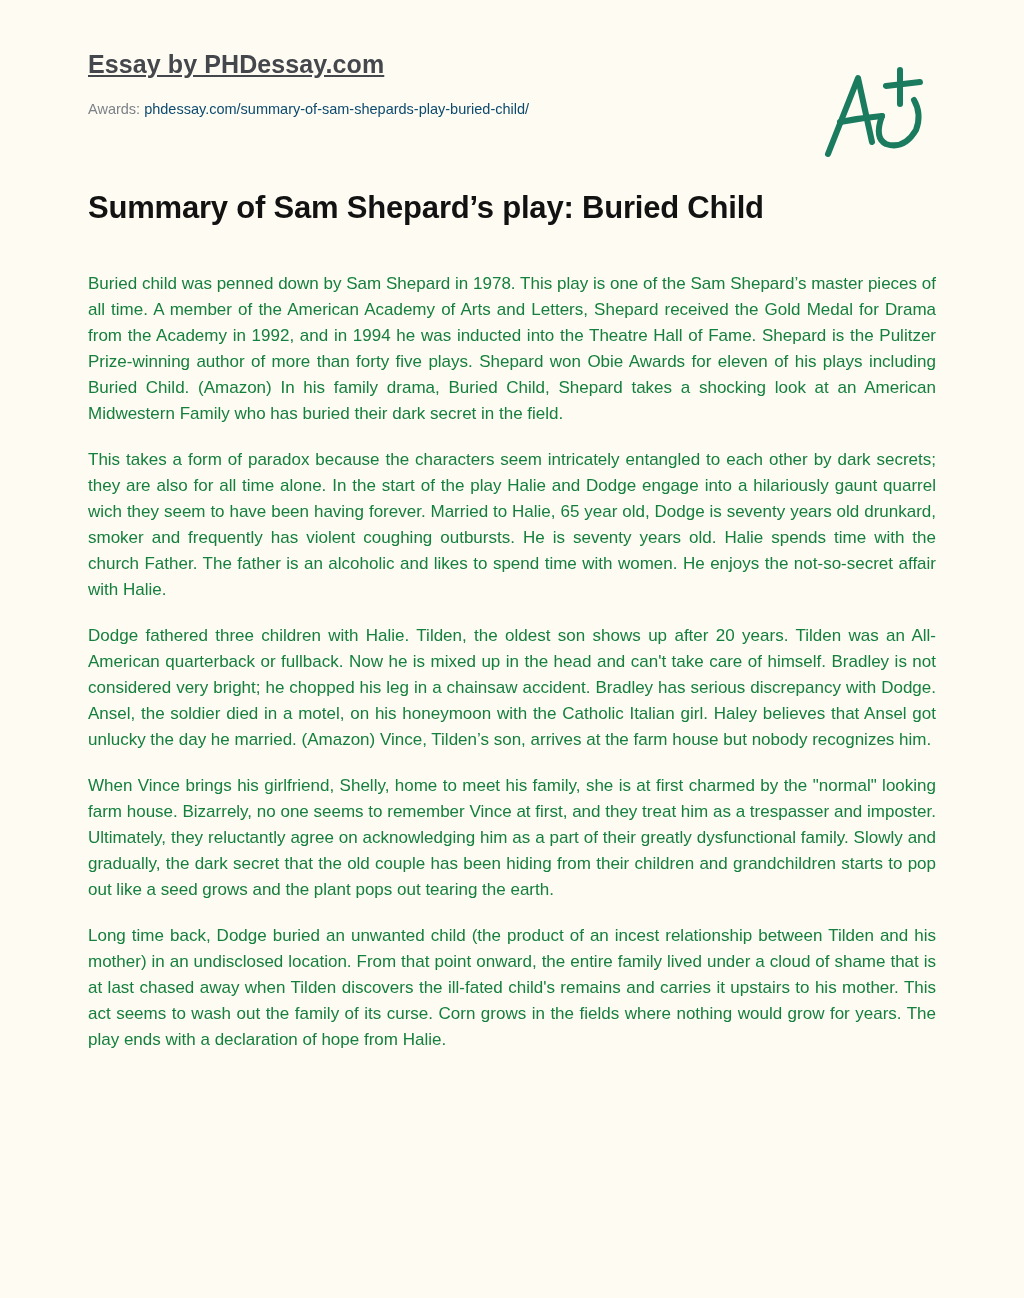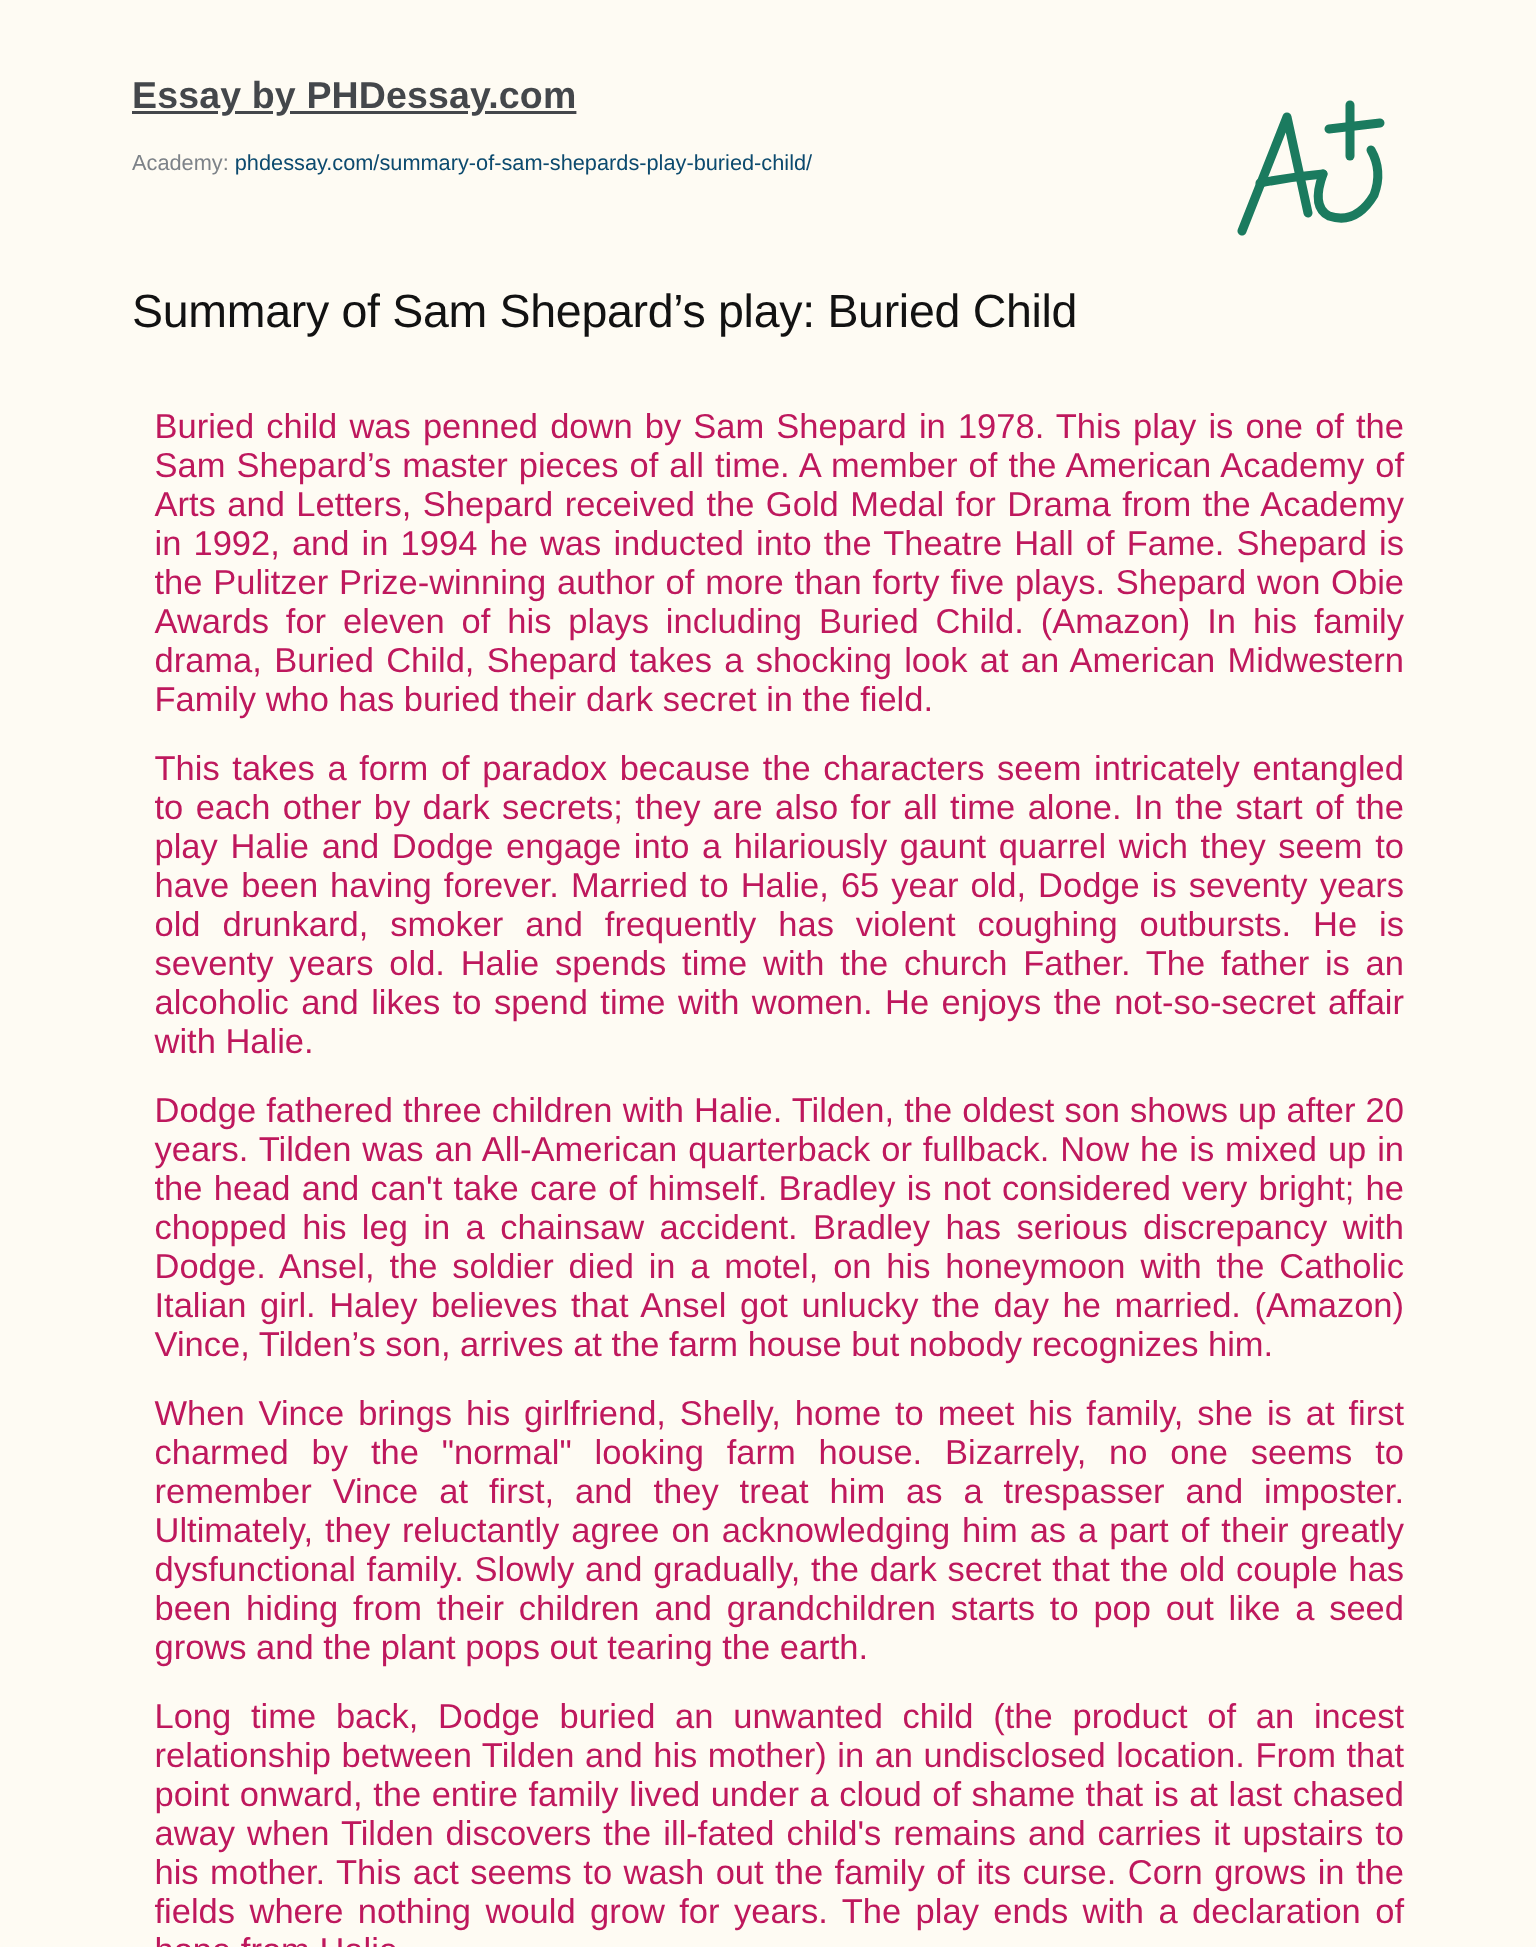--- a/index.html
+++ b/index.html
@@ -42,45 +42,45 @@
       top: 64px;
       width: 112px;
       height: 100px;
     }
     .title {
       position: absolute;
       left: 88px;
       top: 190px;
       margin: 0;
       font-size: 31px;
-      font-weight: normal;
+      font-weight: bold;
       color: #121212;
       letter-spacing: -0.2px;
     }
     .content {
       position: absolute;
       left: 88px;
       top: 271px;
       width: 848px;
     }
     .content p {
-      margin: 0 0 20px 15px;
-      font-size: 23px;
+      margin: 0 0 20px 0;
+      font-size: 17px;
       line-height: 26px;
       text-align: justify;
-      color: #be185d;
+      color: #15803d;
     }
   </style>
 </head>
 <body>
 
 <div class="brand">Essay by PHDessay.com</div>
 
 <div class="source">
-  <span>Academy: </span><a>phdessay.com/summary-of-sam-shepards-play-buried-child/</a>
+  <span>Awards: </span><a>phdessay.com/summary-of-sam-shepards-play-buried-child/</a>
 </div>
 
 <svg class="logo" viewBox="0 0 112 100" fill="none" stroke="#1b7b5f" stroke-width="6" stroke-linecap="round" stroke-linejoin="round">
   <path d="M8 90 L38 14 L52 78"></path>
   <path d="M20 58 Q40 54 62 52"></path>
   <path d="M80 6 L80 40"></path>
   <path d="M66 22 L100 18"></path>
   <path d="M62 52 Q54 74 66 80 Q84 86 96 66 Q102 50 94 36"></path>
 </svg>
 

